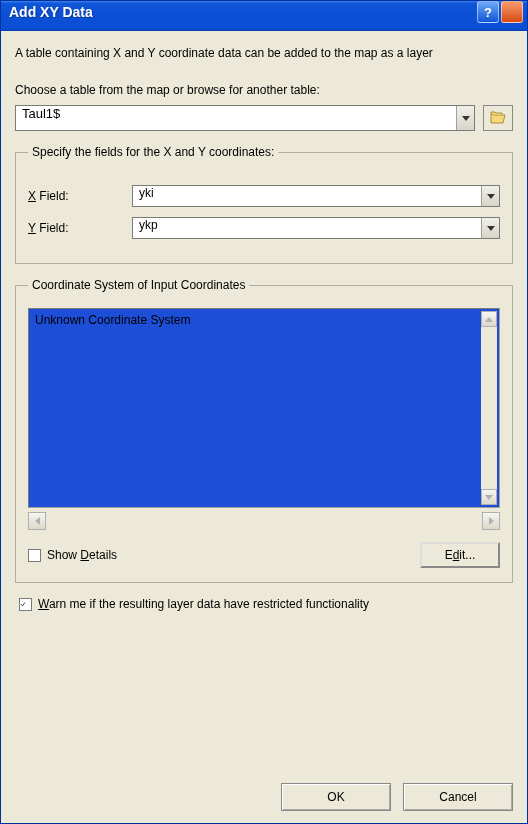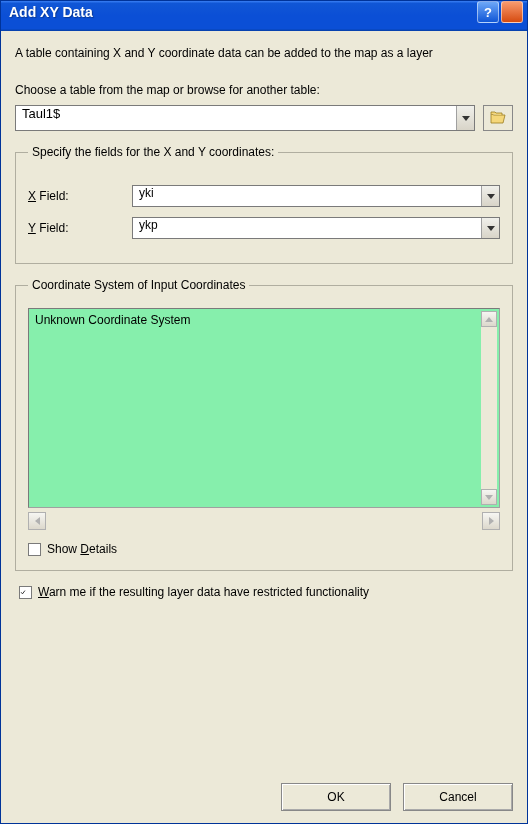--- a/index.html
+++ b/index.html
@@ -124,21 +124,21 @@
     margin: 10px 0;
   }
   .field-label {
     width: 104px;
     font-size: 12px;
   }
   .field-label .ul { text-decoration: underline; }
   .field-row .combo { height: 22px; font-size: 12px; gap: 40px; }
   .desc-label { font-size: 12px; margin: 4px 0 4px 2px; }
   .desc-box {
-    background: #86efac;
+    background: #1d4ed8;
     border: 1px solid #a0a0a0;
     border-top-color: #7a7a7a;
     border-left-color: #7a7a7a;
     box-sizing: border-box;
     height: 200px;
     position: relative;
     padding: 4px 20px 4px 6px;
     font-size: 12px;
     margin-bottom: 4px;
   }
@@ -342,20 +342,23 @@
         </div>
       </div>
 
       <div class="row-bottom">
         <div class="checkbox-row">
           <div class="checkbox"></div>
           <span>
             <span>Show </span><span class="ul">D</span><span>etails</span>
           </span>
         </div>
+        <button class="edit-btn">
+          <span>E</span><span class="ul">d</span><span>it...</span>
+        </button>
       </div>
     </fieldset>
 
     <div class="warn-row">
       <div class="checkbox checked">
         <svg viewBox="0 0 11 11">
             <path d="M2 5 L4.5 8 L9 2" stroke="#222" stroke-width="1.6" fill="none"></path>
           </svg>
       </div>
       <span>

